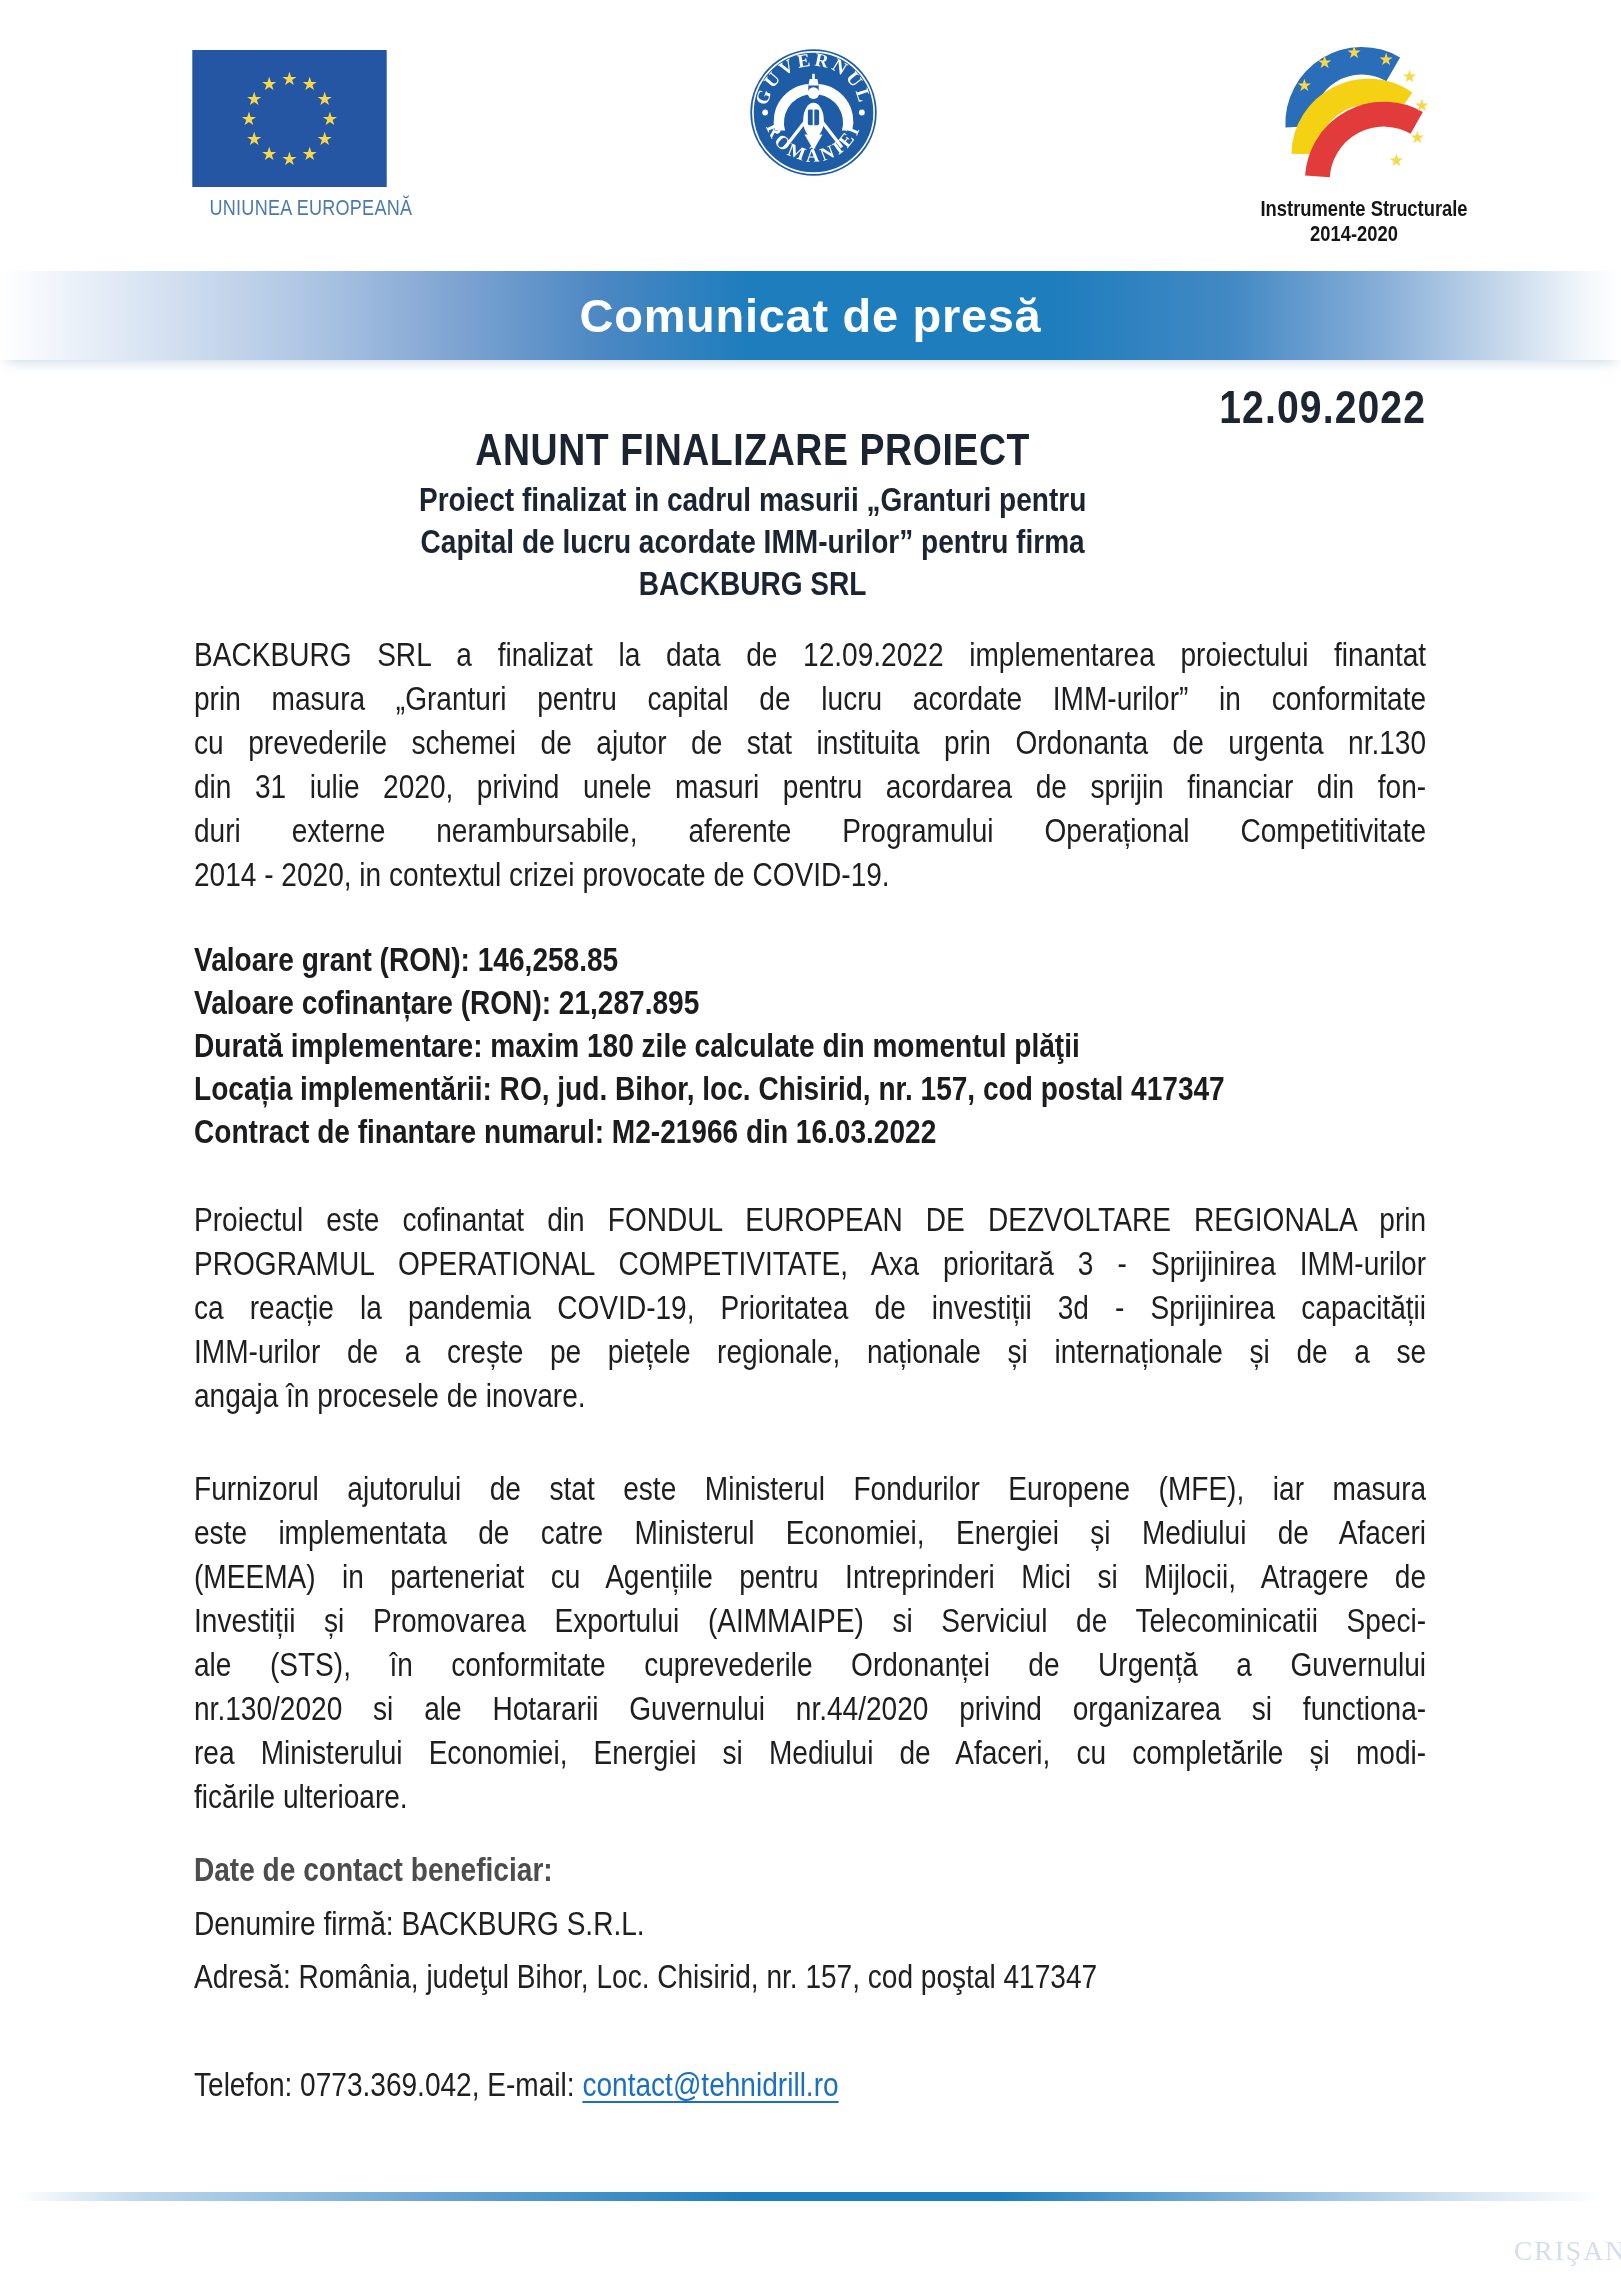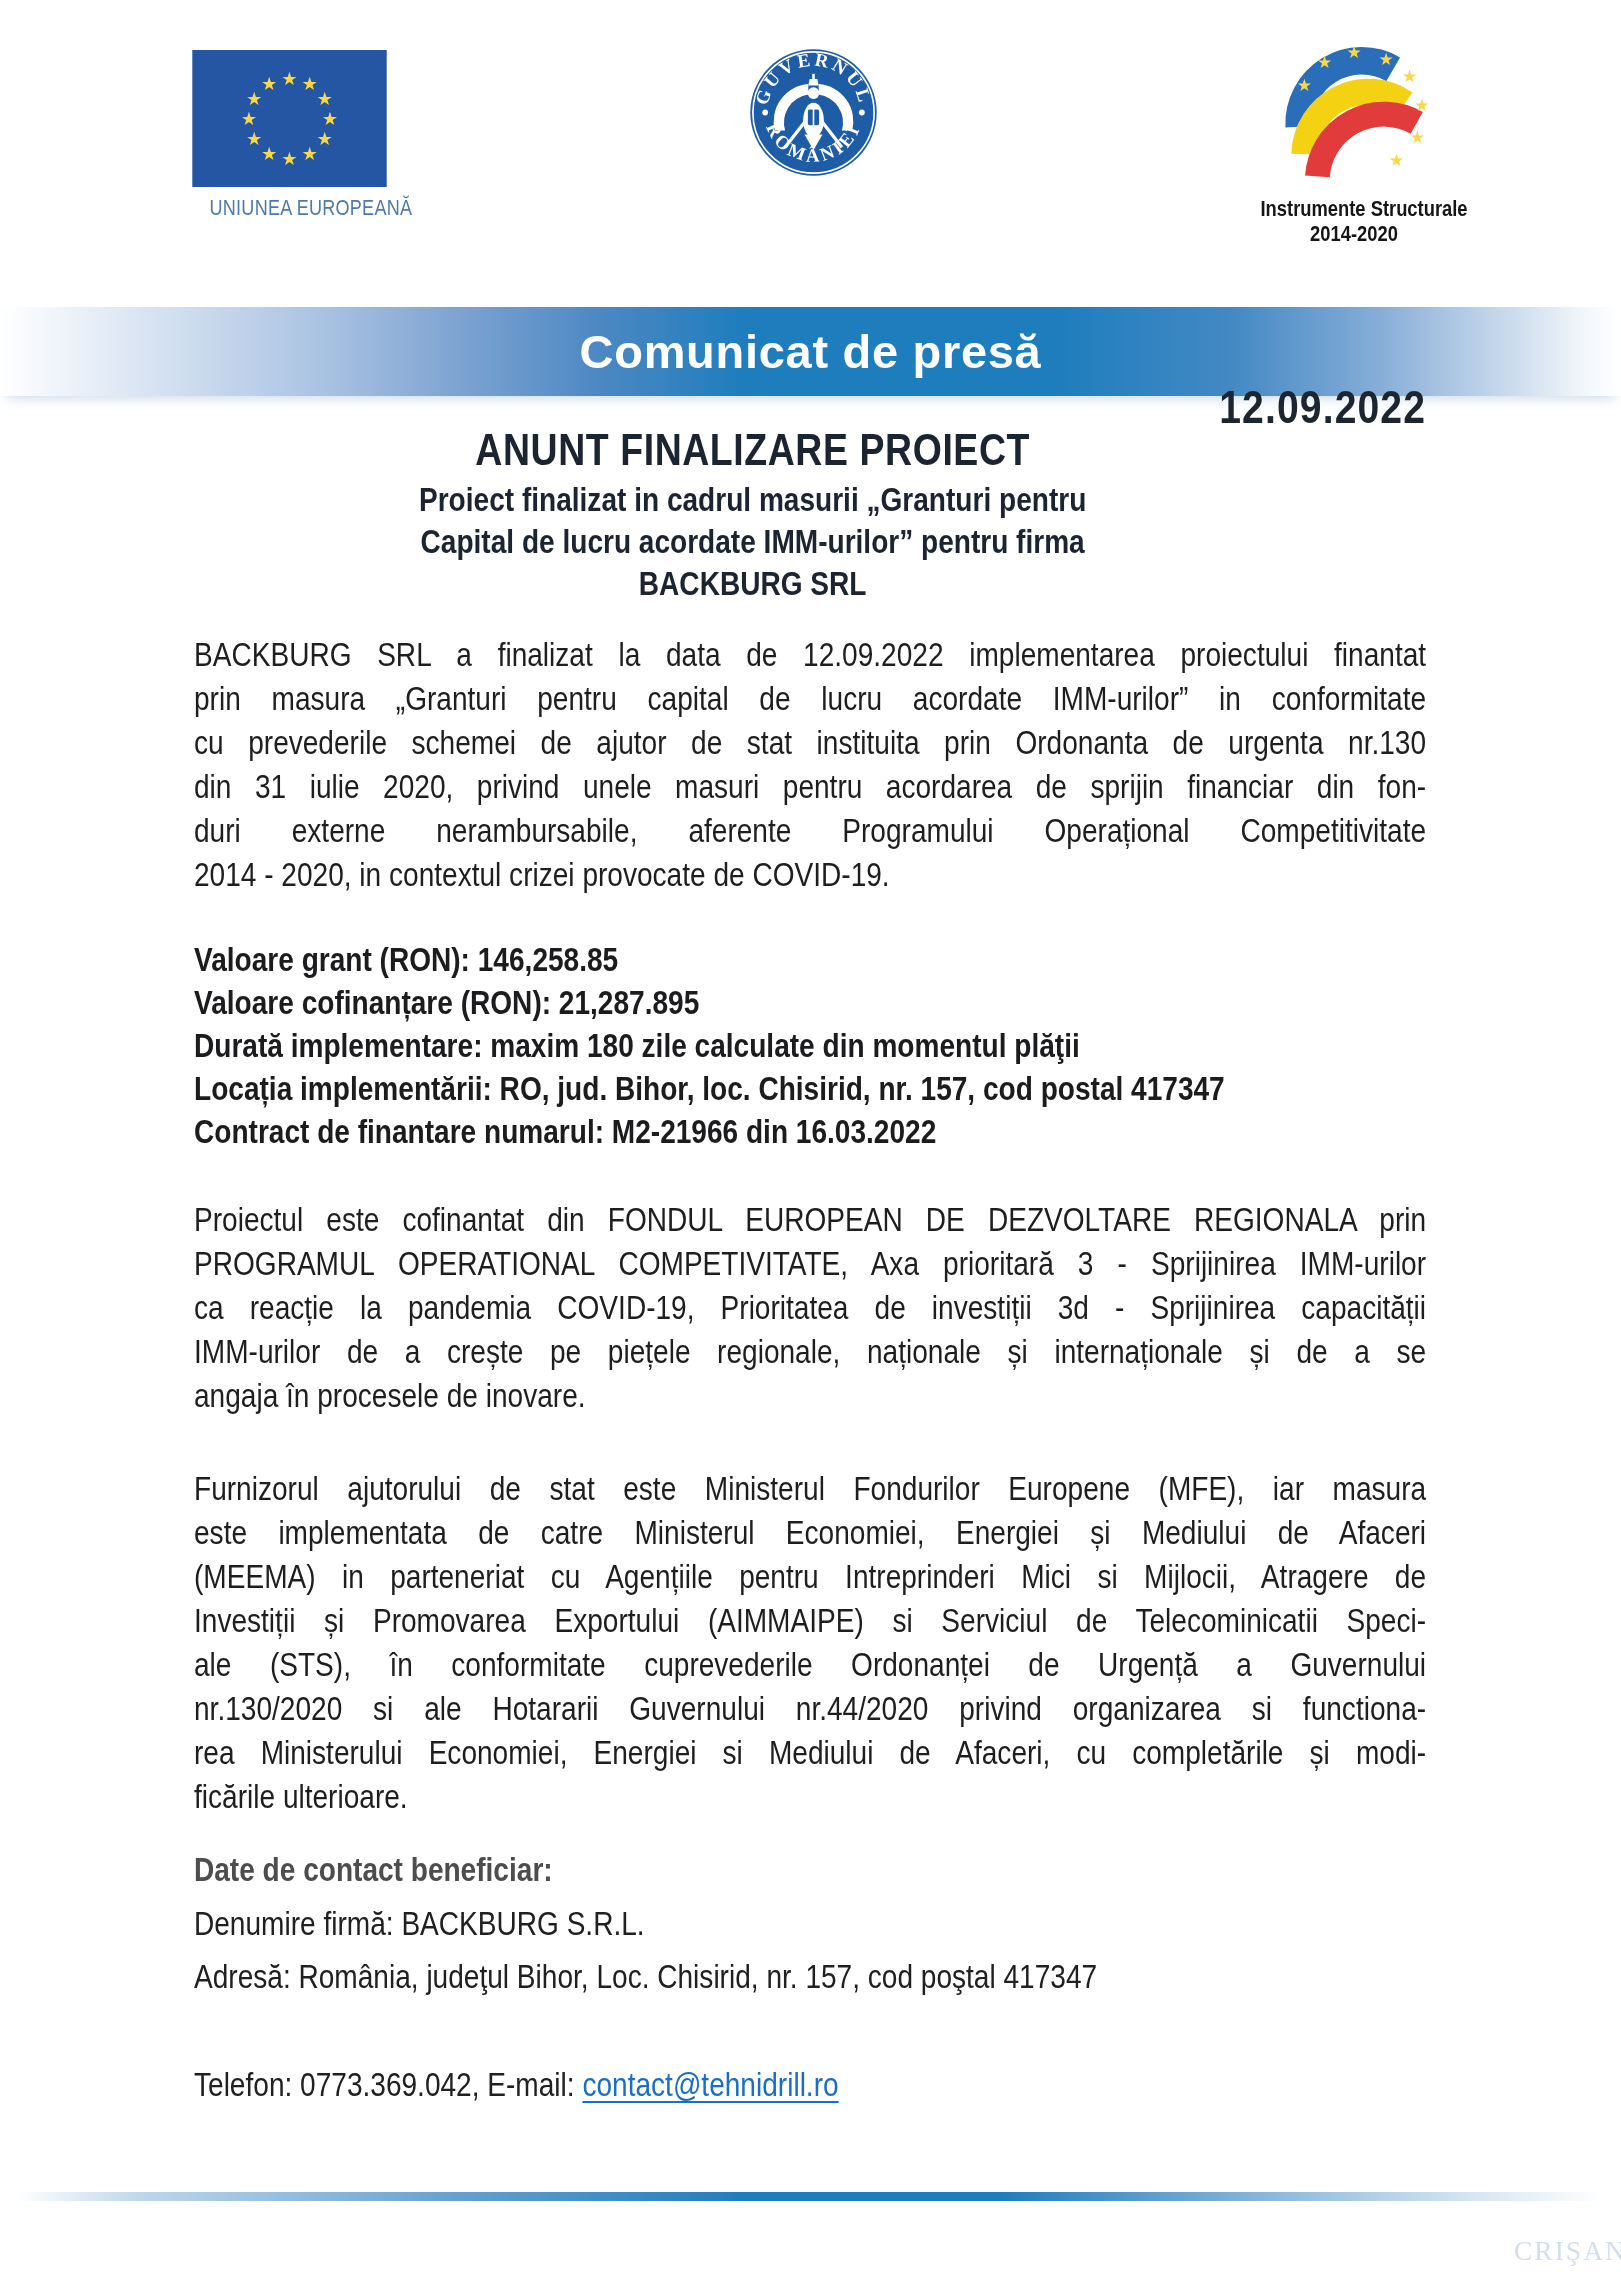--- a/index.html
+++ b/index.html
@@ -23,21 +23,20 @@
 
   
   .banner{
     position:absolute;left:0;top:271px;width:1621px;height:89px;
     display:flex;align-items:center;justify-content:center;
     background:linear-gradient(90deg,
       #ffffff 0%, #eef3fa 4%, #ccdbee 12%, #a9c2e2 20%, #7fa4d2 28%,
       #4c88c3 37%, var(--banner_blue,#1e7dbd) 46%, var(--banner_blue,#1e7dbd) 65%,
       #4389c4 76%, #86add7 85%, #c9daec 93%, #f4f8fc 98%, #ffffff 100%);
     box-shadow:0 7.8px 13px -6.5px rgba(110,150,190,.45);
-    margin-top:36px;
   }
   .banner-text{color:#ffffff;font-size:47px;font-weight:bold;letter-spacing:0.7px;}
 
   
   .textcol{
     position:absolute;left:194px;top:0;width:1449px;height:2273px;
     transform:scaleX(.8503);transform-origin:0 0;
   }
   .block{position:absolute;left:0;width:1449px;}
   .date{top:384px;text-align:right;font-size:46px;line-height:46px;font-weight:bold;color:#1d2630;letter-spacing:1.3px;}

